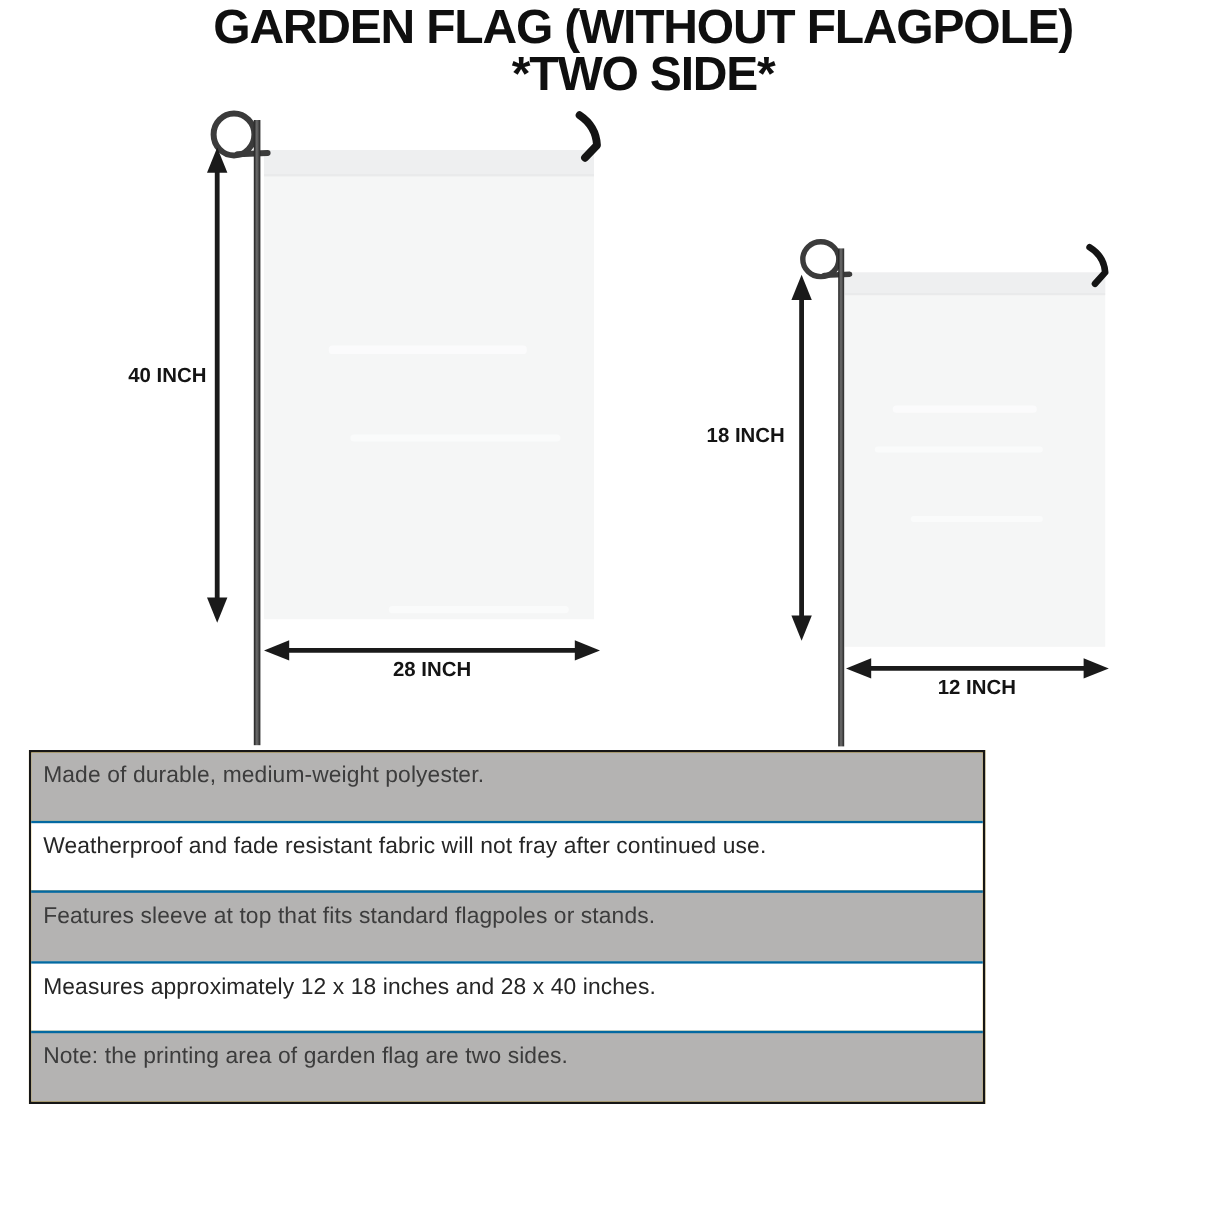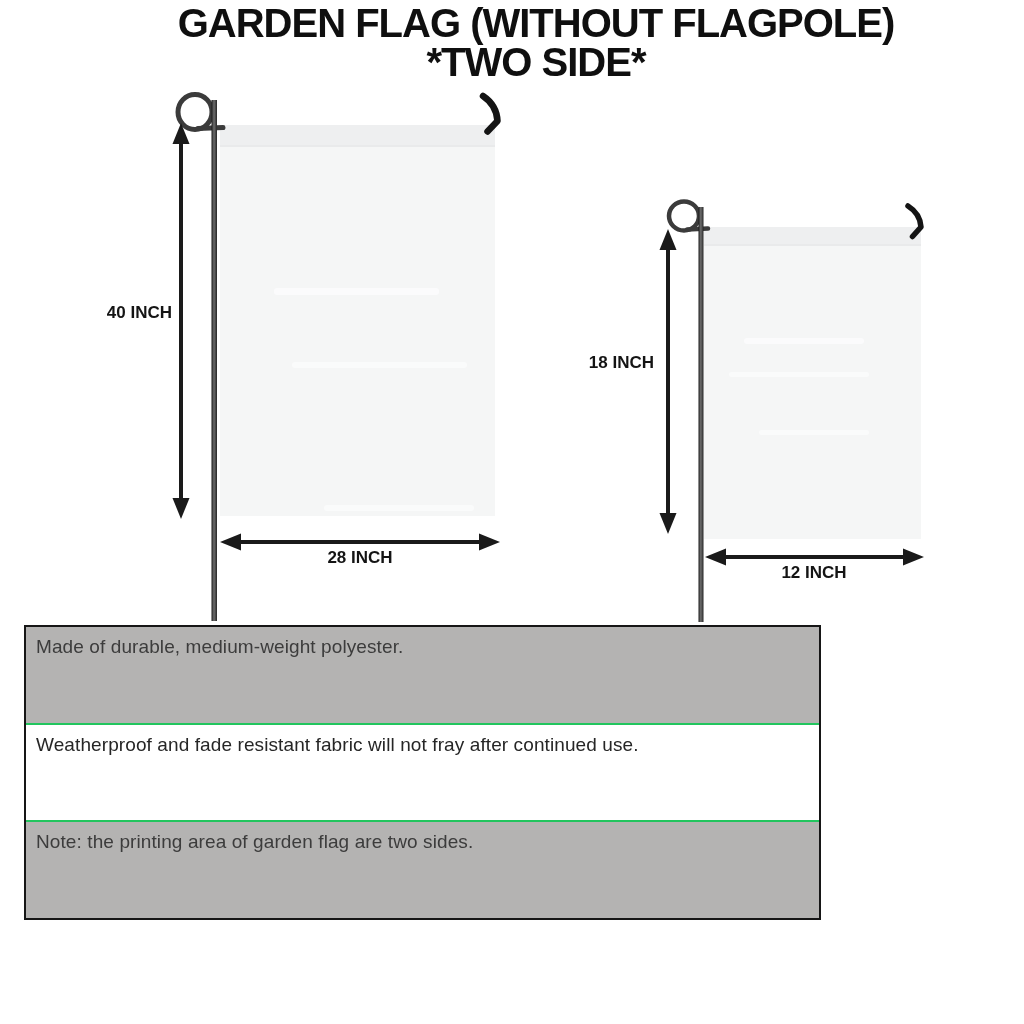--- a/index.html
+++ b/index.html
@@ -22,21 +22,21 @@
   }
   .dim-label.right{text-align:right;}
   .dim-label.center{text-align:center;}
   
   .features-table{
     position:absolute;left:0;top:625px;width:797px;height:295px;box-sizing:border-box;
     border:2px solid #161616;display:flex;flex-direction:column;background:#eab308;
   }
   .feature-row{flex:1 1 0;box-sizing:border-box;padding:8px 10px 0 10px;
     font-size:19px;line-height:1.25;letter-spacing:0.1px;}
-  .feature-row + .feature-row{border-top:2px solid #22c55e;}
+  .feature-row + .feature-row{border-top:2px solid #0369a1;}
   .feature-row.shaded{background:#b4b3b2;color:#3c3c3c;}
   .feature-row.plain{background:#ffffff;color:#262626;}
 </style>
 </head>
 <body>
 
 <div id="canvas">
 
   <div class="title-block">
     <div>GARDEN FLAG (WITHOUT FLAGPOLE)</div>
@@ -117,17 +117,23 @@
   <div class="dim-label center" style="left:690px;top:563px;width:200px;text-align:center;">12 INCH</div>
 
   <div class="features-table">
     <div class="feature-row shaded">
       <span>Made of durable, medium-weight polyester.</span>
     </div>
     <div class="feature-row plain">
       <span>Weatherproof and fade resistant fabric will not fray after continued use.</span>
     </div>
     <div class="feature-row shaded">
+      <span>Features sleeve at top that fits standard flagpoles or stands.</span>
+    </div>
+    <div class="feature-row plain">
+      <span>Measures approximately 12 x 18 inches and 28 x 40 inches.</span>
+    </div>
+    <div class="feature-row shaded">
       <span>Note: the printing area of garden flag are two sides.</span>
     </div>
   </div>
 
 </div>
 
 </body></html>

